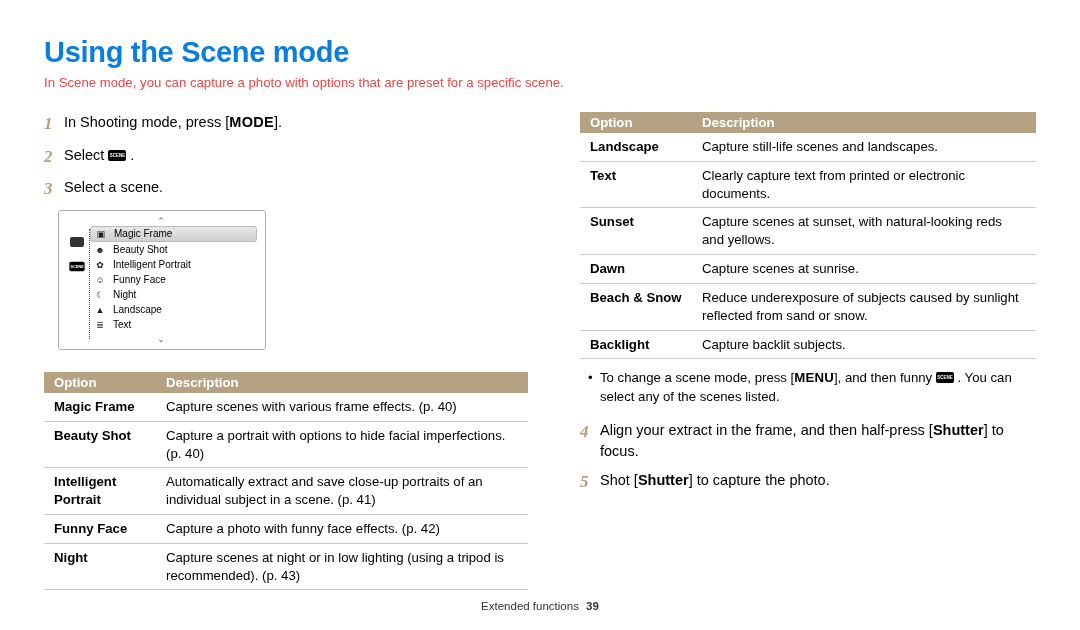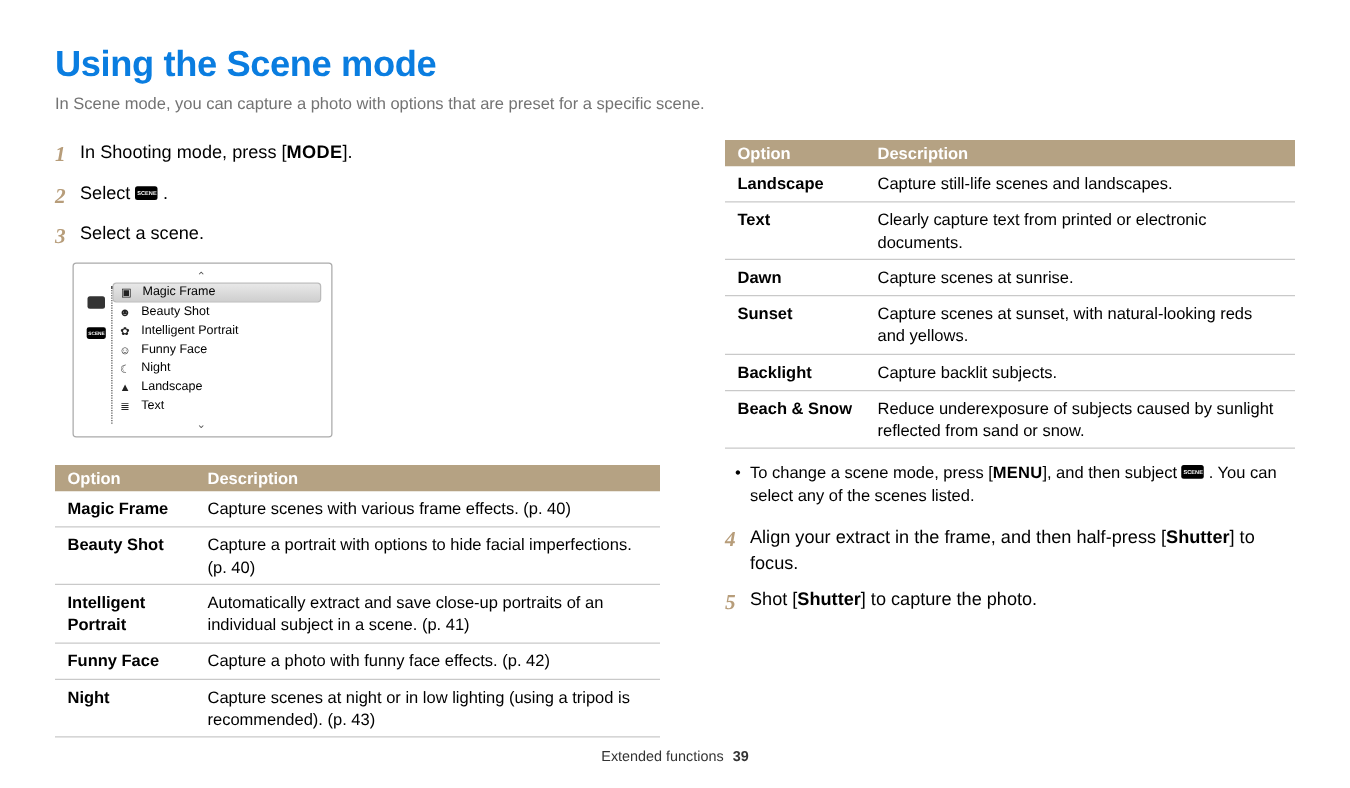--- a/index.html
+++ b/index.html
@@ -1,19 +1,19 @@
 <!DOCTYPE html>
 <html><head>
 <meta charset="utf-8">
 <style>
   * { box-sizing: border-box; margin: 0; padding: 0; }
   html, body { width: 1080px; height: 630px; background: #fff; font-family: "Segoe UI", Arial, sans-serif; color: #000; }
   .page { position: relative; width: 1080px; height: 630px; padding: 36px 44px 0 44px; }
   .title { color: #0a7de0; font-size: 29px; font-weight: 700; margin-bottom: 6px; letter-spacing: -0.3px; }
-  .intro { font-size: 13.2px; color: #737373; margin-bottom: 22px; }
+  .intro { font-size: 13.2px; color: #ef4444; margin-bottom: 22px; }
   .cols { display: flex; gap: 52px; }
   .col-left { width: 484px; }
   .col-right { flex: 1; }
   .step { display: flex; margin-bottom: 8px; font-size: 14.5px; line-height: 1.45; }
   .step-num { color: #b79d7a; font-size: 17px; font-style: italic; font-weight: 600; width: 20px; flex-shrink: 0; font-family: Georgia, serif; }
   .step-text { flex: 1; }
   .mode-label { font-family: Arial, sans-serif; font-weight: 700; letter-spacing: 0.3px; }
   .scene-icon { display: inline-block; width: 18px; height: 11px; background: #000; border-radius: 2px; position: relative; vertical-align: -1px; }
   .scene-icon::after { content: "SCENE"; position: absolute; color: #fff; font-size: 4.5px; top: 3px; left: 1.5px; font-weight: 700; }
   
@@ -151,42 +151,42 @@
         </tr>
         <tr>
               <td>Landscape</td>
               <td>Capture still-life scenes and landscapes.</td>
             </tr>
         <tr>
               <td>Text</td>
               <td>Clearly capture text from printed or electronic documents.</td>
             </tr>
         <tr>
+              <td>Sunset</td>
+              <td>Capture scenes at sunset, with natural-looking reds and yellows.</td>
+            </tr>
+        <tr>
               <td>Dawn</td>
               <td>Capture scenes at sunrise.</td>
             </tr>
         <tr>
-              <td>Sunset</td>
-              <td>Capture scenes at sunset, with natural-looking reds and yellows.</td>
+              <td>Beach &amp; Snow</td>
+              <td>Reduce underexposure of subjects caused by sunlight reflected from sand or snow.</td>
             </tr>
         <tr>
               <td>Backlight</td>
               <td>Capture backlit subjects.</td>
-            </tr>
-        <tr>
-              <td>Beach &amp; Snow</td>
-              <td>Reduce underexposure of subjects caused by sunlight reflected from sand or snow.</td>
             </tr>
       </tbody>
         </table>
 
       <div class="bullet-line">
         <div class="dot">•</div>
         <div>
-          <span>To change a scene mode, press [</span><span class="menu-label">MENU</span><span>], and then subject </span><span class="scene-icon"></span><span> . You can select any of the scenes listed.</span>
+          <span>To change a scene mode, press [</span><span class="menu-label">MENU</span><span>], and then funny </span><span class="scene-icon"></span><span> . You can select any of the scenes listed.</span>
         </div>
       </div>
 
       <div class="step">
         <div class="step-num">4</div>
         <div class="step-text">
           <span>Align your extract in the frame, and then half-press [</span><strong>Shutter</strong><span>] to focus.</span>
         </div>
       </div>
 

